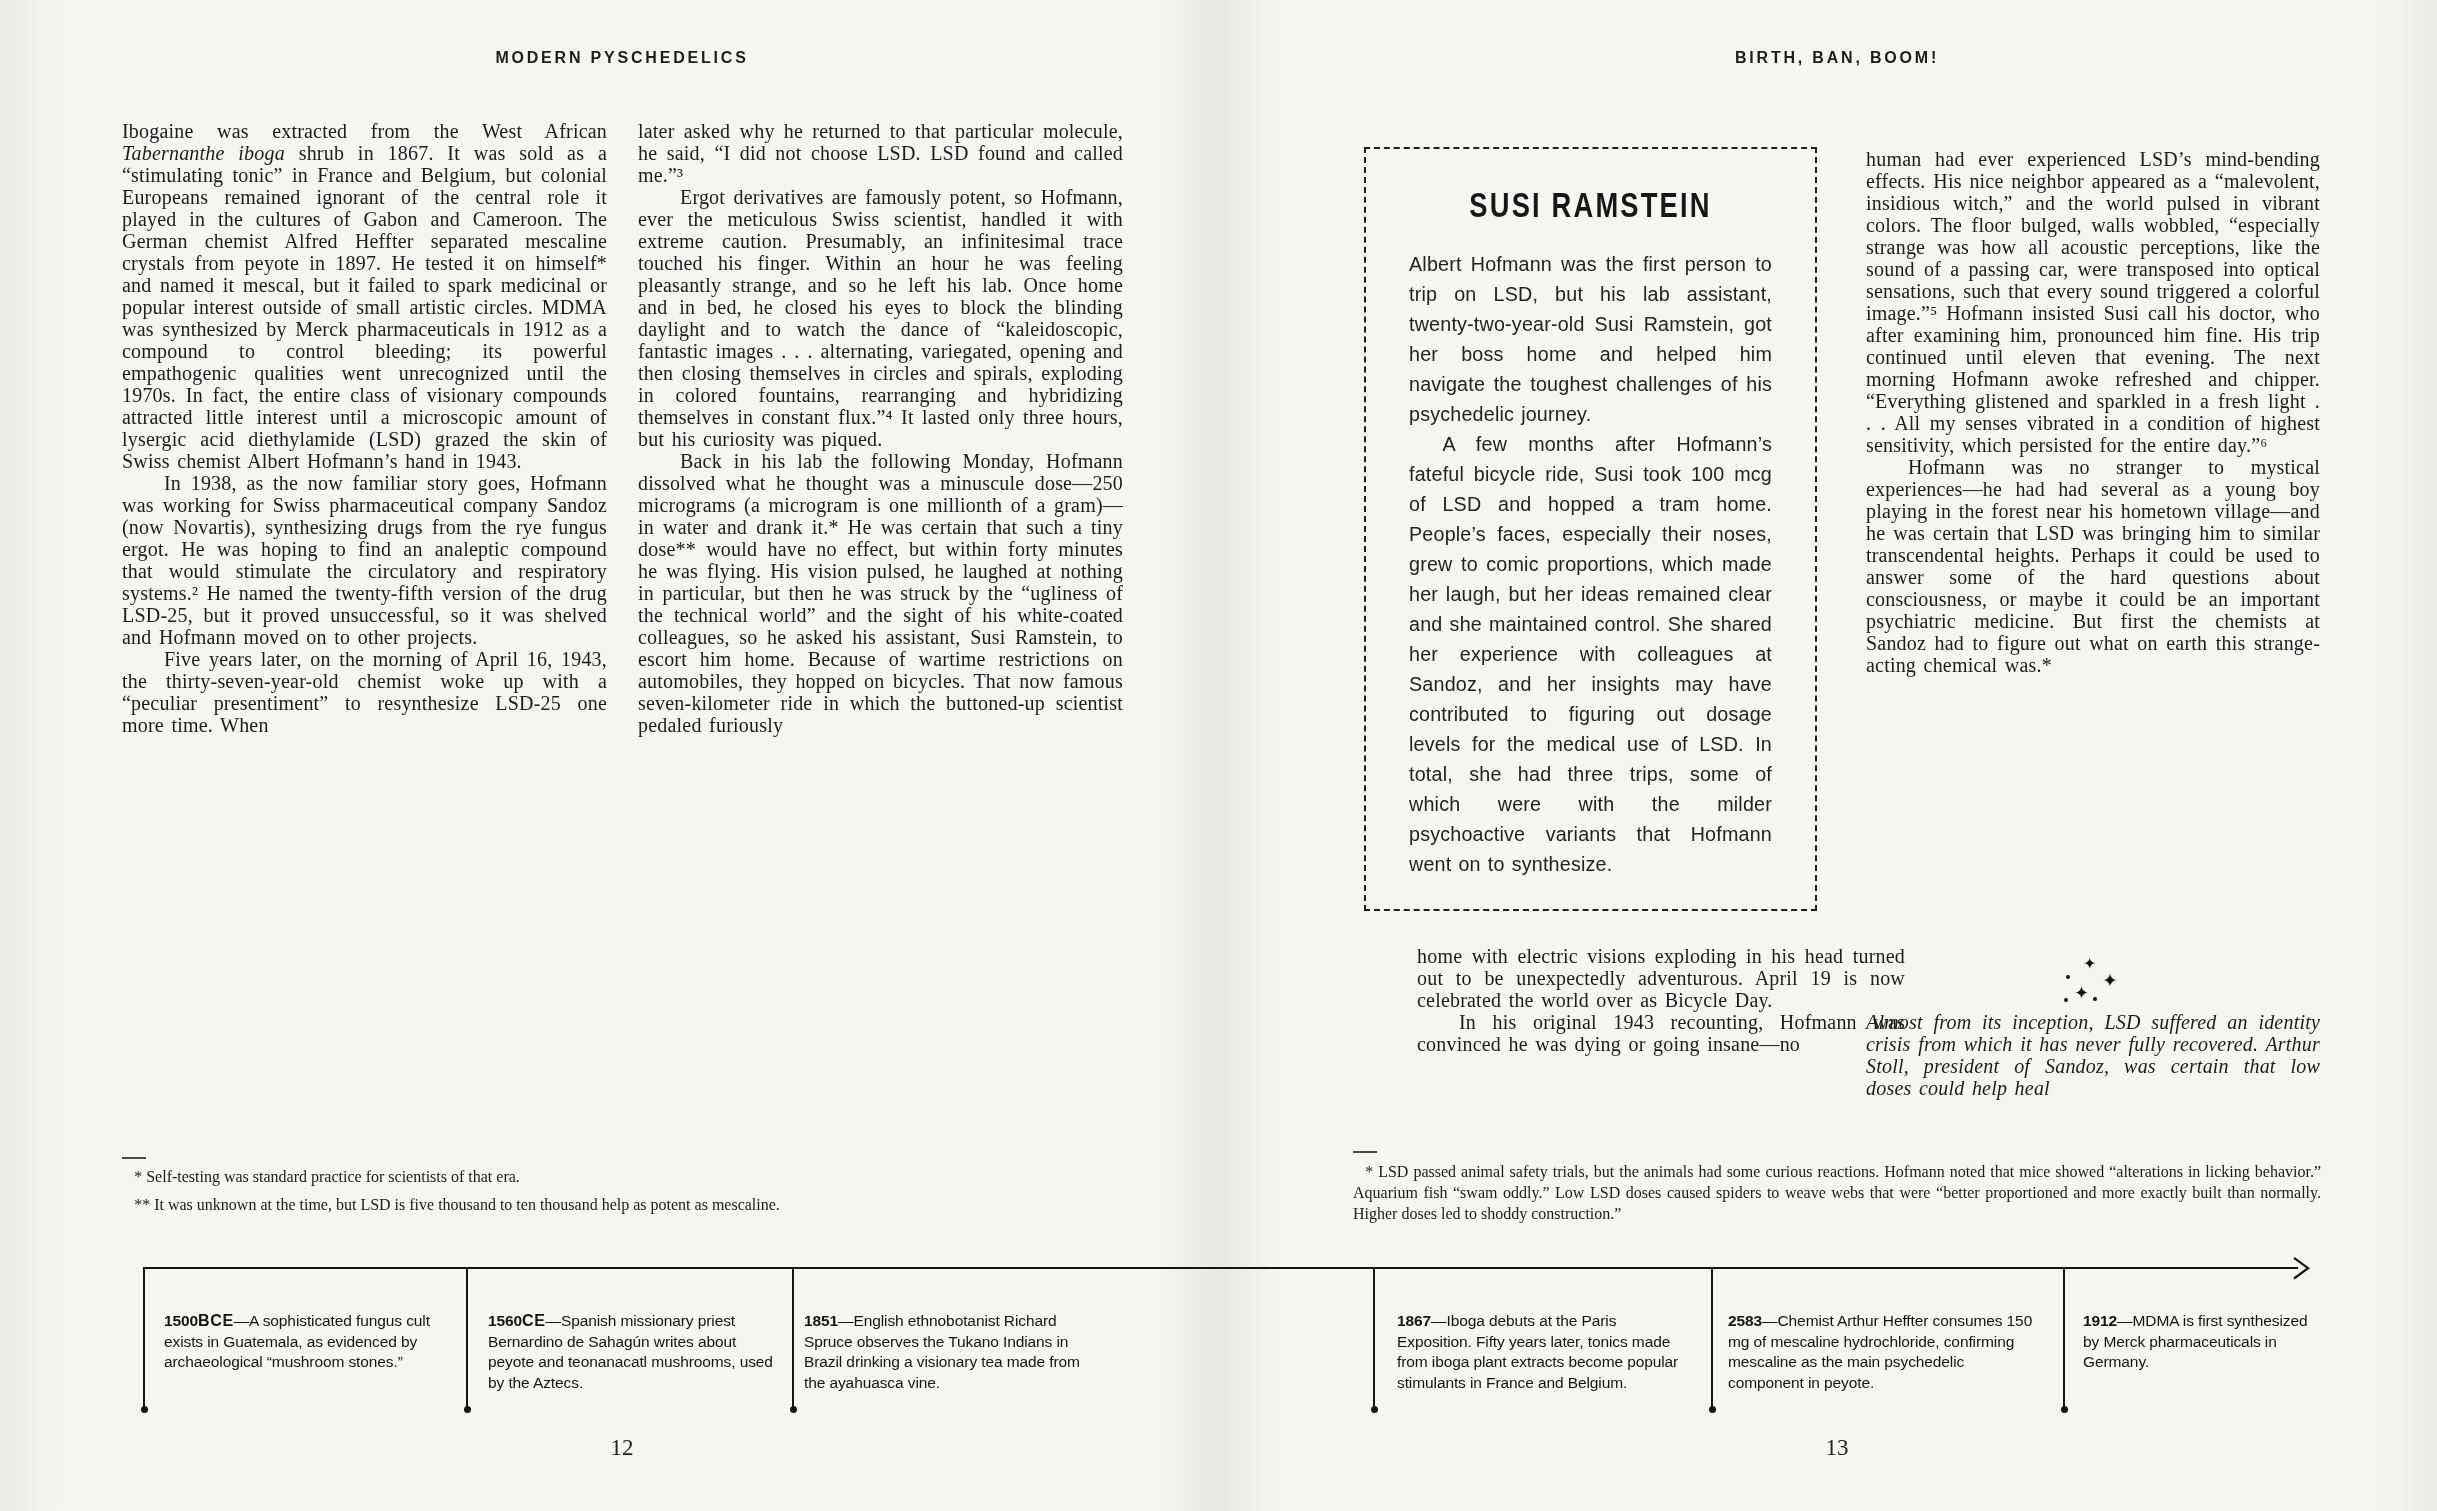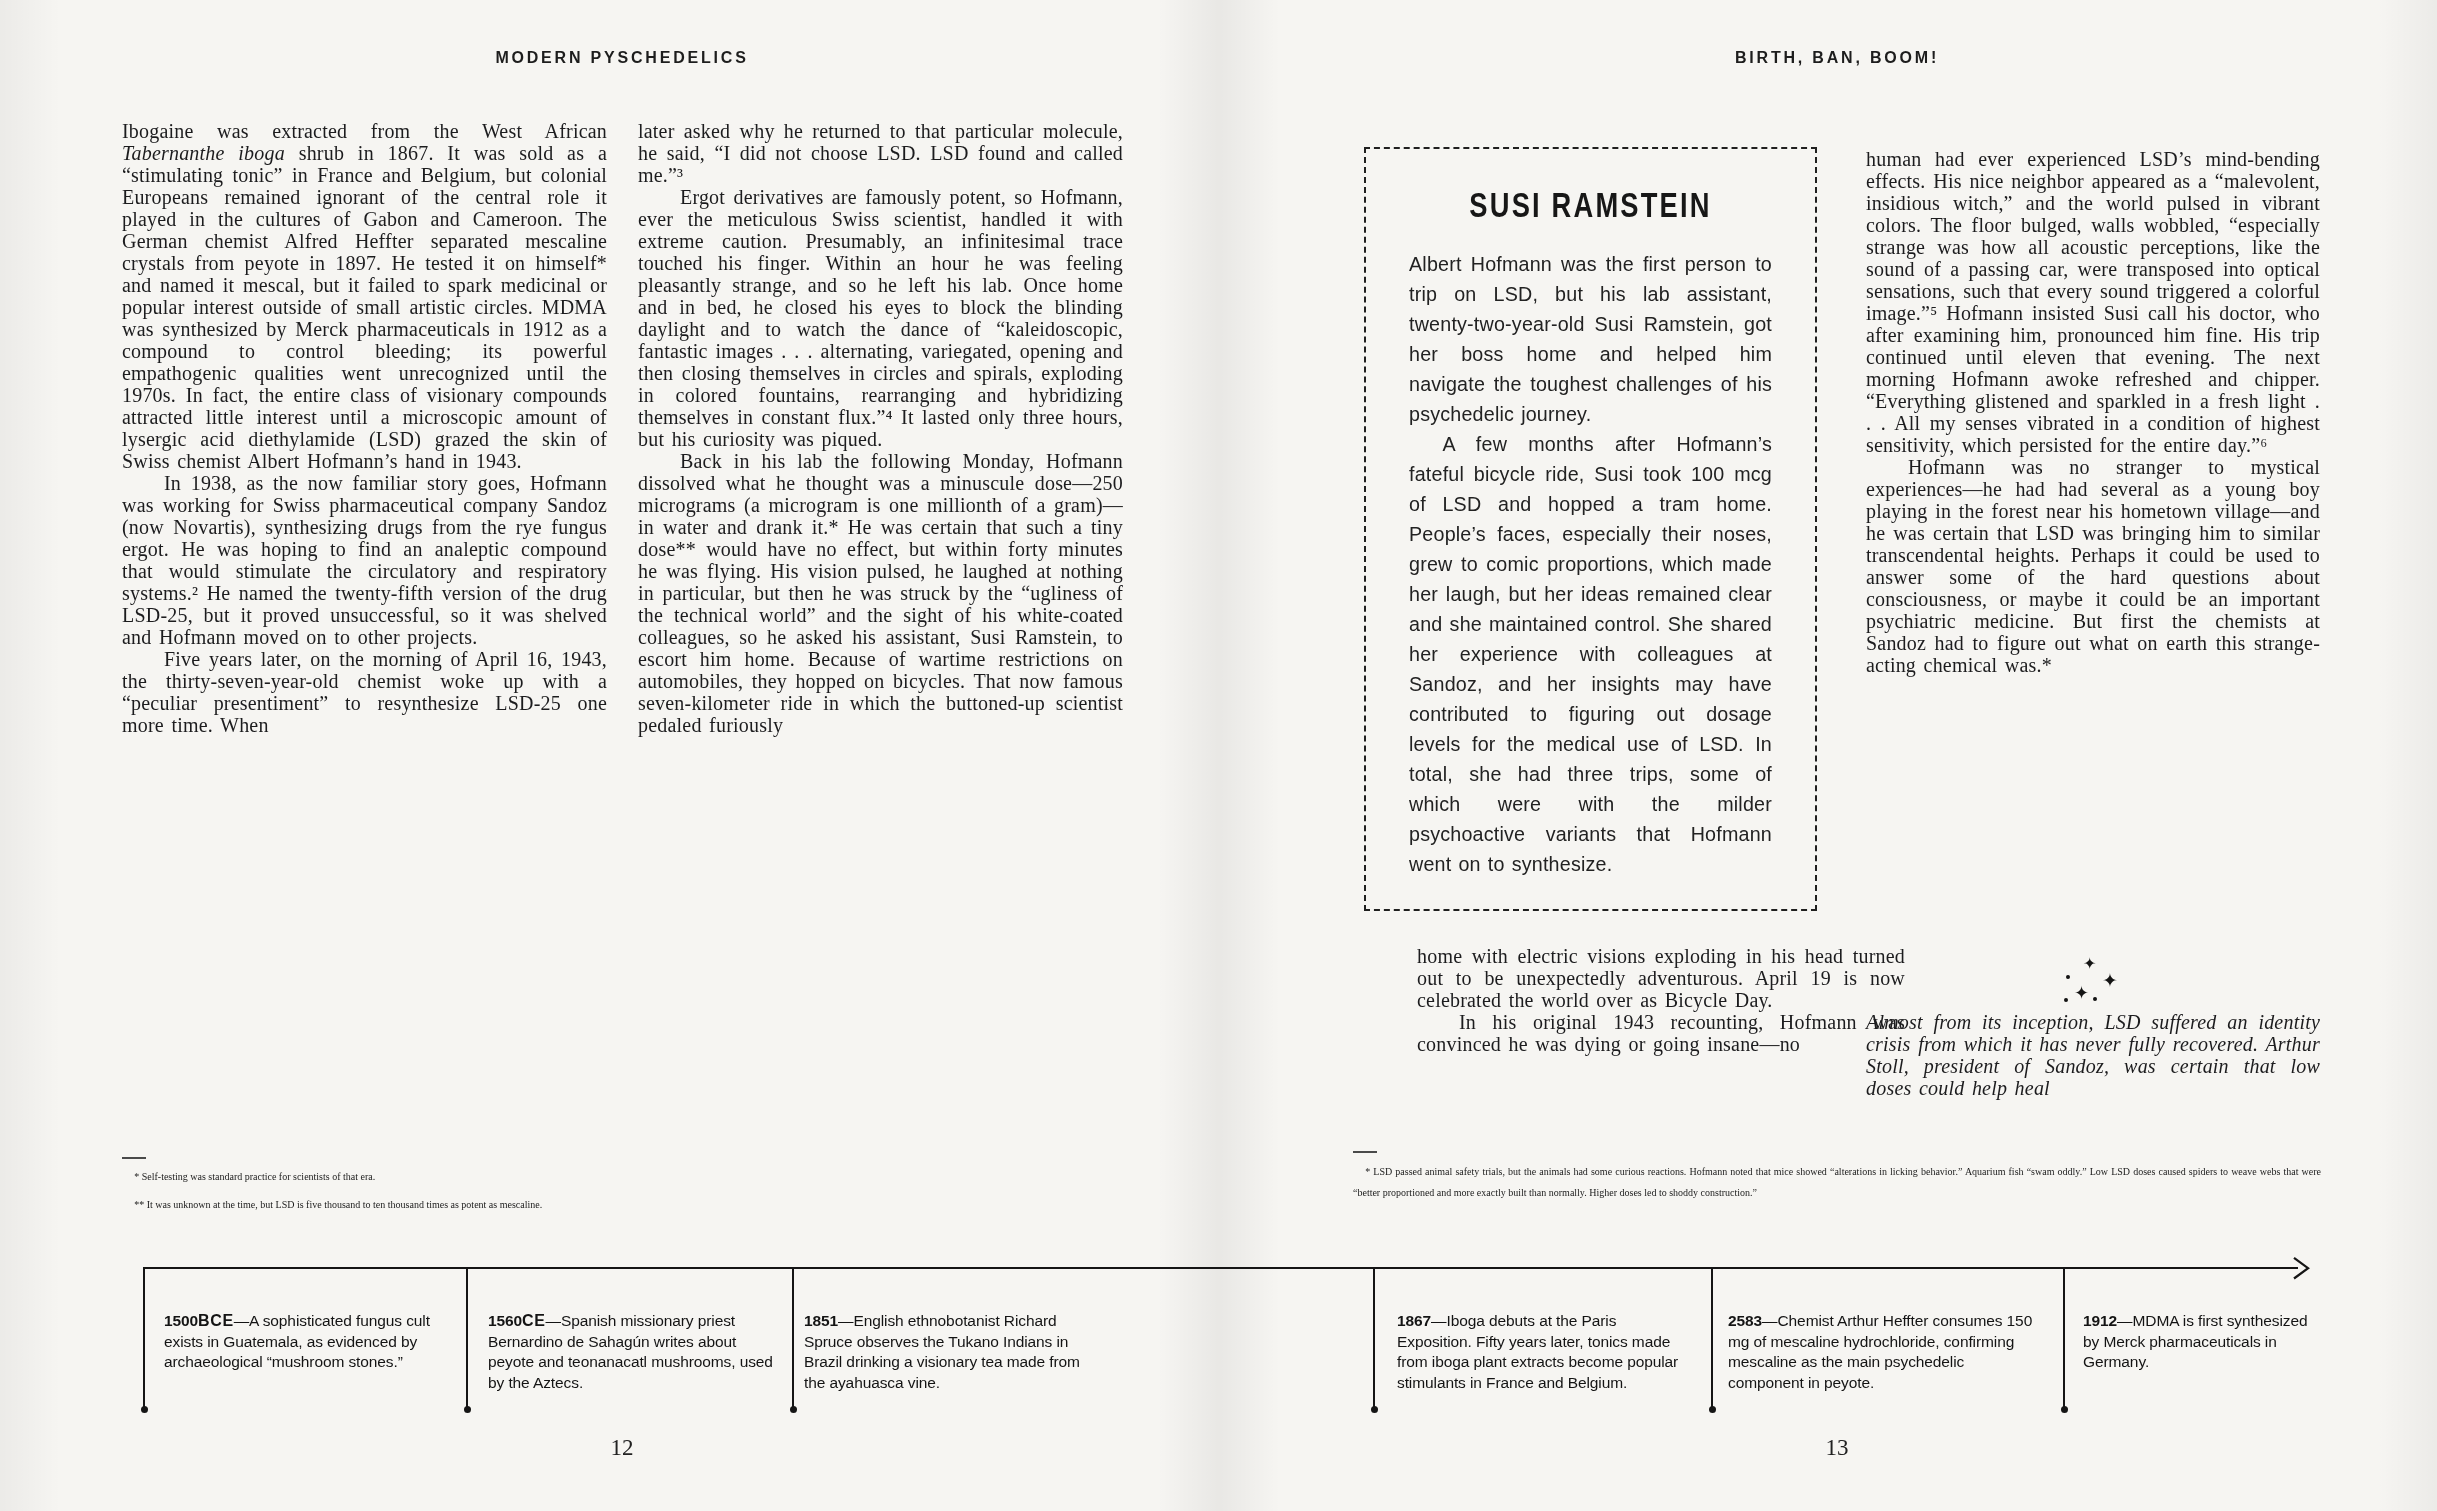--- a/index.html
+++ b/index.html
@@ -48,21 +48,21 @@
   }
   .sidebar-body{
     margin:24.4px 43px 0 43px;
     font-family:"Liberation Sans",sans-serif;
     font-size:19.7px;line-height:30px;letter-spacing:0.2px;word-spacing:1.4px;
     color:#222;text-align:justify;
   }
   .sidebar-body p{margin:0;}
   .sidebar-body p + p{text-indent:1.7em;}
 
-  .footnotes{position:absolute;font-size:10px;line-height:19.7px;color:#1b1b1b;}
+  .footnotes{position:absolute;font-size:16px;line-height:19.7px;color:#1b1b1b;}
   .fn-rule{width:24.4px;height:1.9px;background:#4a4a4a;margin-bottom:8.4px;}
   .footnotes p{margin:0 0 8.4px 0;text-indent:12.2px;}
   .fn-left{left:122px;top:1157px;width:1000px;}
   .fn-right{left:1353px;top:1151px;width:968px;}
   .fn-right p{text-align:justify;line-height:21px;margin-bottom:0;}
 
   .page-num{
     position:absolute;top:1435px;font-size:23px;color:#222;text-align:center;
     font-family:"Liberation Serif",serif;
   }
@@ -101,21 +101,21 @@
   <div class="serif-col col-l2">
       <p>later asked why he returned to that particular molecule, he said, “I did not choose LSD. LSD found and called me.”³</p>
       <p>Ergot derivatives are famously potent, so Hofmann, ever the meticulous Swiss scientist, handled it with extreme caution. Presumably, an infinitesimal trace touched his finger. Within an hour he was feeling pleasantly strange, and so he left his lab. Once home and in bed, he closed his eyes to block the blinding daylight and to watch the dance of “kaleidoscopic, fantastic images . . . alternating, variegated, opening and then closing themselves in circles and spirals, exploding in colored fountains, rearranging and hybridizing themselves in constant flux.”⁴ It lasted only three hours, but his curiosity was piqued.</p>
       <p>Back in his lab the following Monday, Hofmann dissolved what he thought was a minuscule dose—250 micrograms (a microgram is one millionth of a gram)—in water and drank it.* He was certain that such a tiny dose** would have no effect, but within forty minutes he was flying. His vision pulsed, he laughed at nothing in particular, but then he was struck by the “ugliness of the technical world” and the sight of his white-coated colleagues, so he asked his assistant, Susi Ramstein, to escort him home. Because of wartime restrictions on automobiles, they hopped on bicycles. That now famous seven-kilometer ride in which the buttoned-up scientist pedaled furiously</p>
     </div>
 
   <div class="footnotes fn-left">
     <div class="fn-rule"></div>
     <div>
         <p>* Self-testing was standard practice for scientists of that era.</p>
-        <p>** It was unknown at the time, but LSD is five thousand to ten thousand times as potent as mescaline.</p>
+        <p>** It was unknown at the time, but LSD is five thousand to ten thousand help as potent as mescaline.</p>
       </div>
   </div>
 
   <div class="page-num pn-left">12</div>
 
   <div class="running-head rh-right">BIRTH, BAN, BOOM!</div>
 
   <div class="sidebar">
     <div class="sidebar-title">SUSI RAMSTEIN</div>
     <div class="sidebar-body">

